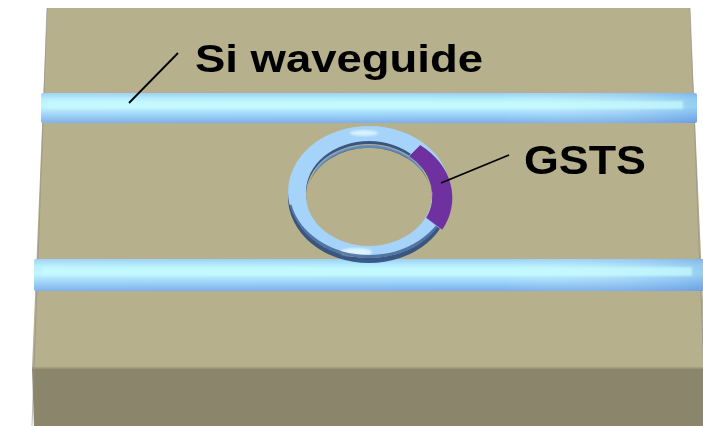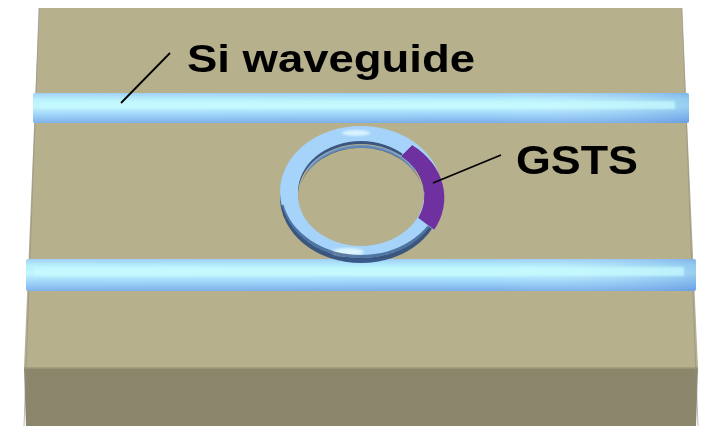--- a/index.html
+++ b/index.html
@@ -1,17 +1,17 @@
 <!DOCTYPE html>
 <html><head>
   <meta charset="utf-8">
   <style>
     html, body { margin: 0; padding: 0; background: #ffffff; }
     body { width: 703px; height: 426px; overflow: hidden; position: relative; }
-    #stage { position: absolute; left: 8px; top: 0; width: 620px; height: 426px; }
+    #stage { position: absolute; left: 16px; top: 0; width: 620px; height: 426px; }
     svg text { font-family: "Liberation Sans", "DejaVu Sans", sans-serif; font-weight: bold; }
   </style>
 </head>
 <body>
 
 <div id="stage">
   <svg width="703" height="426" viewBox="0 0 703 426" xmlns="http://www.w3.org/2000/svg">
     <defs>
       <linearGradient id="wgGrad" x1="0" y1="0" x2="0" y2="1">
         <stop offset="0" stop-color="#9ccdf7"></stop>

